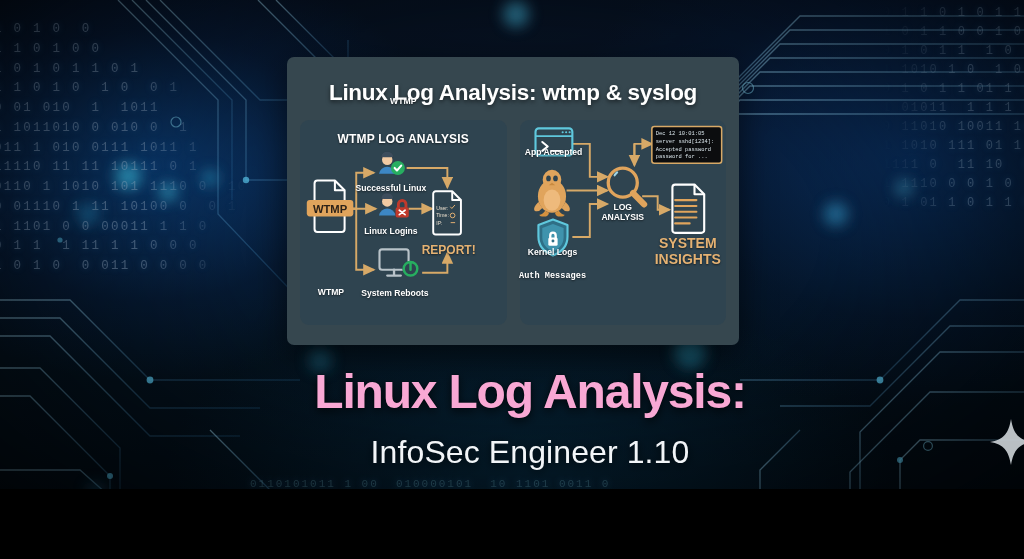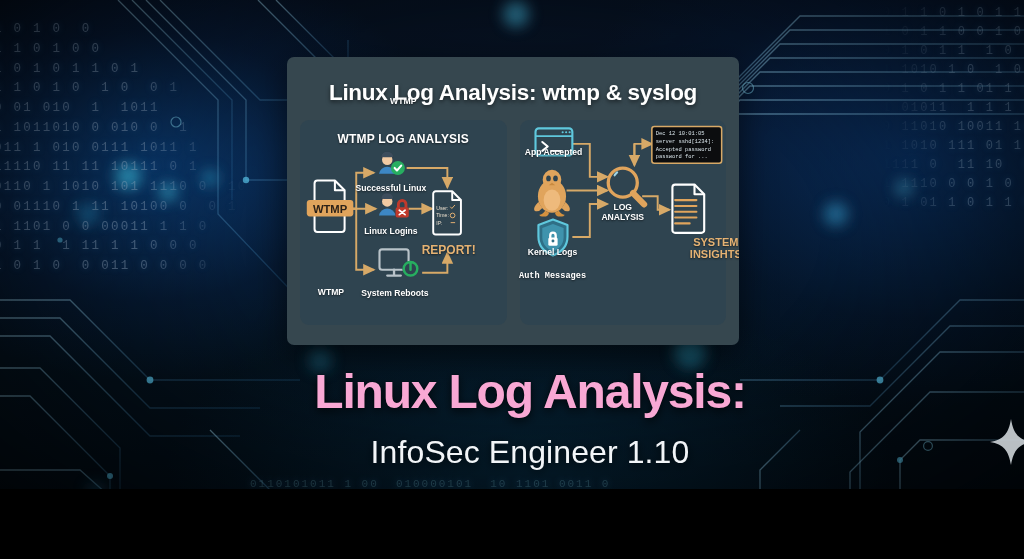--- a/index.html
+++ b/index.html
@@ -372,21 +372,21 @@
 
           <div class="lbl" style="left:16.5%;top:27px;">App Accepted</div>
           <div class="lbl" style="left:16%;top:84px;margin-top:43px;">Kernel Logs</div>
           <div class="lbl" style="left:16%;top:151px;font-family:Liberation Mono, monospace;">Auth Messages</div>
 
           <div class="lbl lbl-2" style="left:50%;top:83px;text-align:center;">
             <div>LOG</div>
             <div>ANALYSIS</div>
           </div>
 
-          <div class="lbl lbl-2 lbl-gold" style="left:81.5%;top:116px;font-size:11px;margin-left:28px;">
+          <div class="lbl lbl-2 lbl-gold" style="left:81.5%;top:116px;font-size:14px;">
             <div>SYSTEM</div>
             <div>INSIGHTS</div>
           </div>
         </div>
       </div>
 
     </div>
   </div>
 
   <div id="hero">

